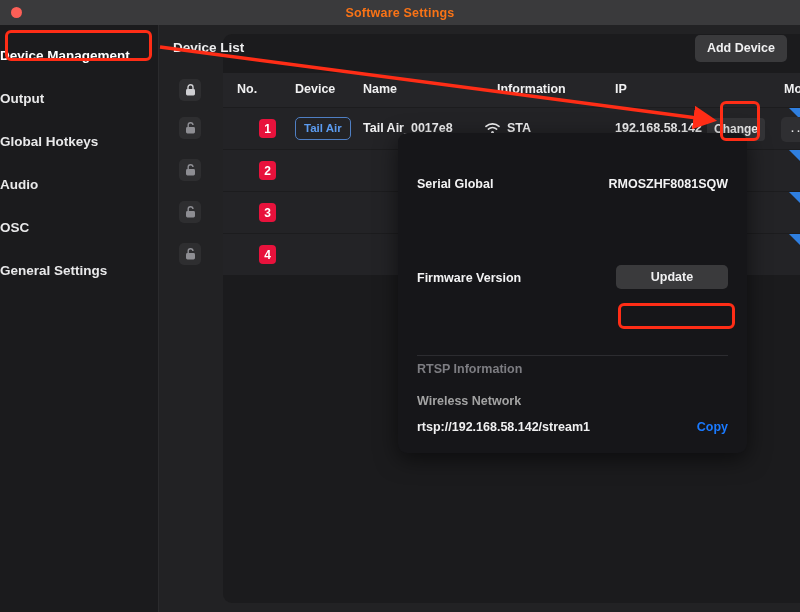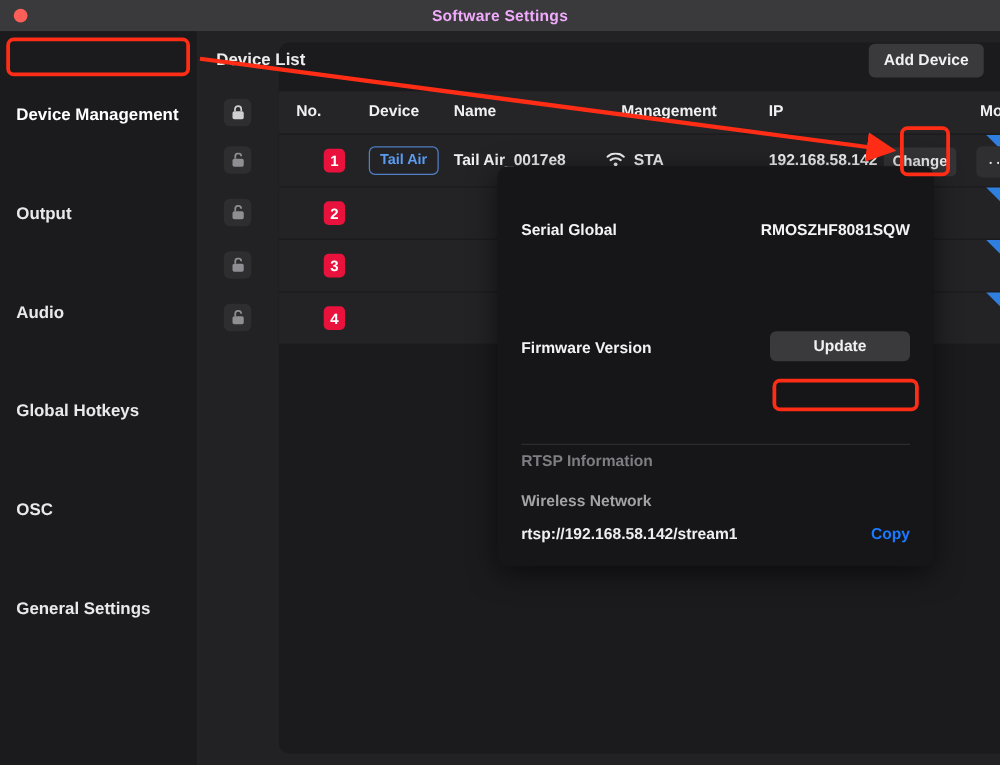--- a/index.html
+++ b/index.html
@@ -9,35 +9,35 @@
     font-family: "Liberation Sans", sans-serif;
     overflow: hidden;
   }
   #app { position: relative; width: 800px; height: 612px; background: #1f1f21; }
 
   
   .titlebar {
     position: absolute; left: 0; top: 0; width: 800px; height: 25px;
     background: #3a3a3c; display: flex; align-items: center; justify-content: center;
   }
-  .titlebar .title { color: #f0abfc; font-size: 12.5px; font-weight: bold; letter-spacing: .2px; }
+  .titlebar .title { color: #f97316; font-size: 12.5px; font-weight: bold; letter-spacing: .2px; }
   .dot-close {
     position: absolute; left: 11px; top: 7px; width: 11px; height: 11px;
     border-radius: 50%; background: #fc5f57;
   }
 
   
   .sidebar {
     position: absolute; left: 0; top: 25px; width: 159px; height: 587px;
     background: #1b1b1d; border-right: 1px solid #2b2b2d;
     padding-top: 9px;
   }
   .side-item {
     height: 43px; display: flex; align-items: center;
-    padding-left: 13px; color: #e9e9ea; font-size: 13.5px; font-weight: bold; margin-top: 36px;
+    color: #e9e9ea; font-size: 13.5px; font-weight: bold;
   }
   .side-item.sel { color: #ffffff; }
 
   
   .main {
     position: absolute; left: 159px; top: 25px; width: 641px; height: 587px;
     background: #222224;
   }
   .card {
     position: absolute; left: 64px; top: 9px; width: 577px; height: 569px;
@@ -152,24 +152,24 @@
   </div>
 
   <div class="sidebar">
     <div class="side-item sel">
       <span>Device Management</span>
     </div>
     <div class="side-item">
       <span>Output</span>
     </div>
     <div class="side-item">
+      <span>Global Hotkeys</span>
+    </div>
+    <div class="side-item">
       <span>Audio</span>
-    </div>
-    <div class="side-item">
-      <span>Global Hotkeys</span>
     </div>
     <div class="side-item">
       <span>OSC</span>
     </div>
     <div class="side-item">
       <span>General Settings</span>
     </div>
   </div>
 
   <div class="main">
@@ -186,21 +186,21 @@
             <svg width="11" height="12" viewBox="0 0 11 12" aria-hidden="true">
               <rect x="1" y="5" width="9" height="6.4" rx="1.4" fill="#cfcfd2"></rect>
               <path d="M3 5V3.3a2.5 2.5 0 0 1 5 0V5" fill="none" stroke="#cfcfd2" stroke-width="1.4"></path>
             </svg>
           </div>
         </div>
         <div class="hrow">
           <div class="th" style="left:14px;">No.</div>
           <div class="th" style="left:72px;">Device</div>
           <div class="th" style="left:140px;">Name</div>
-          <div class="th" style="left:274px;">Management</div>
+          <div class="th" style="left:274px;">Information</div>
           <div class="th" style="left:392px;">IP</div>
           <div class="th" style="left:561px;">More</div>
         </div>
       </div>
 
       <div style="position:relative;height:42px;">
         <div class="lockcol" style="height:42px;">
           <div class="lockbox">
             <svg width="11" height="12" viewBox="0 0 11 12" aria-hidden="true">
               <rect x="1" y="5" width="9" height="6.4" rx="1.4" fill="#8e8e93"></rect>

